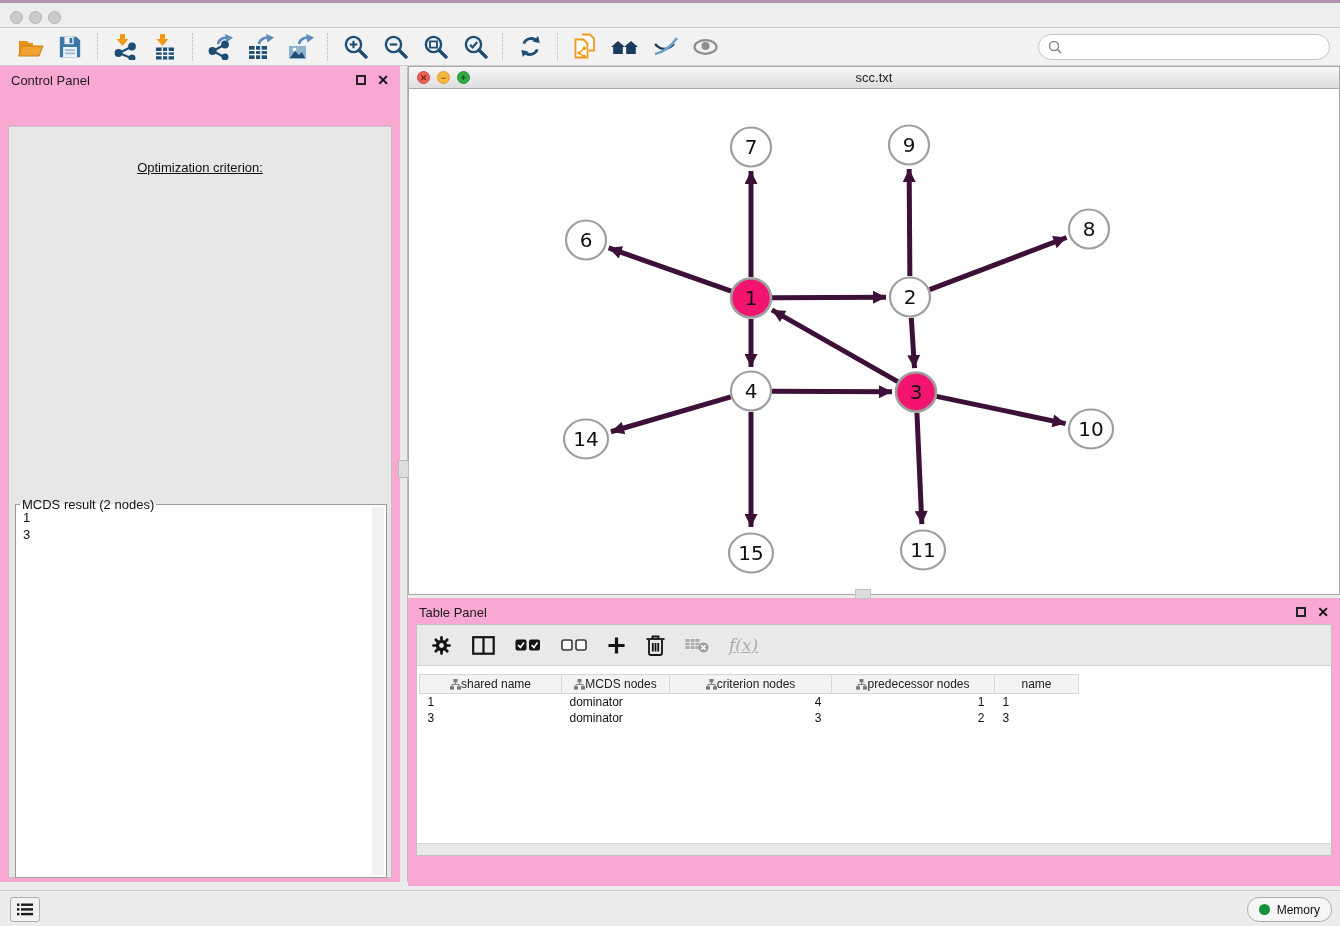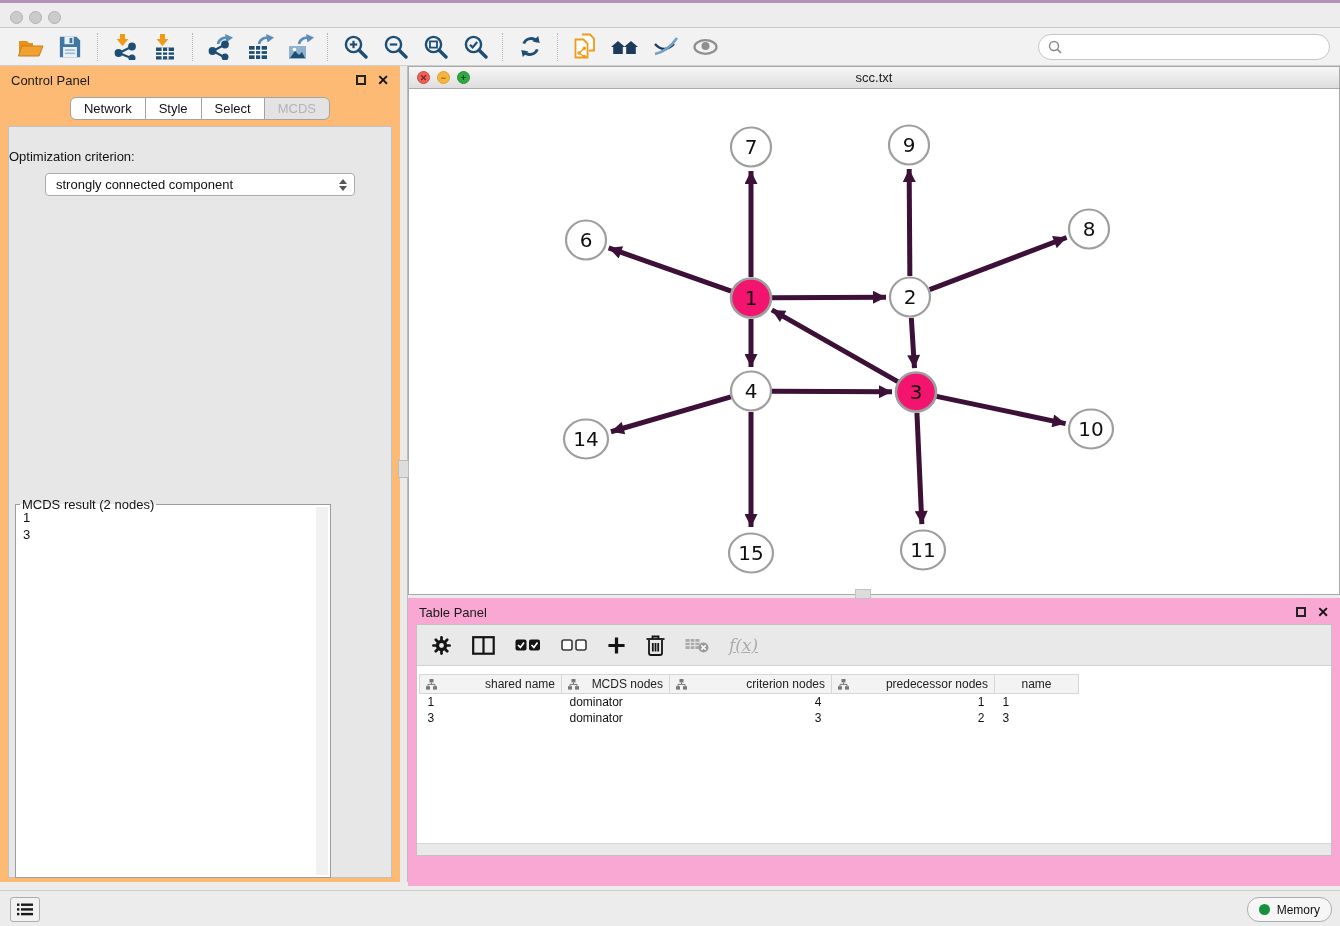--- a/index.html
+++ b/index.html
@@ -36,38 +36,38 @@
   .float-icon { width:10px; height:10px; border:2px solid #222; margin-right:11px; }
   .close-icon { font-size:14px; font-weight:bold; color:#111; line-height:1; }
   
   .tabs { display:flex; justify-content:center; position:relative; z-index:2; }
   .tab { background:#fff; border:1px solid #A3A3A3; margin-left:-1px; padding:3px 13px;
     font-size:13px; color:#111; white-space:nowrap; }
   .tab:first-child { border-radius:6px 0 0 6px; margin-left:0; }
   .tab:last-child { border-radius:0 6px 6px 0; }
   .tab.active { background:#E3E3E3; color:#B4B4B4; }
   
-  .control-panel { position:absolute; left:0; top:66px; width:400px; height:816px; background:#fdba74; }
+  .control-panel { position:absolute; left:0; top:66px; width:400px; height:816px; background:#f9a8d4; }
   .cp-body { position:absolute; left:8px; right:8px; top:50px; bottom:4px;
     border:1px solid #C2C2C2; background:#E7E7E7; margin-top:10px; }
   .cp-tabs { position:absolute; top:31px; left:0; right:0; }
-  .opt-label { margin-top:22px; font-size:13px; color:#111; }
+  .opt-label { text-align:center; margin-top:33px; font-size:13px; color:#111;text-decoration:underline; }
   .dropdown { margin:9px auto 0; width:310px; height:23px; background:#fff;
     border:1px solid #ABABAB; border-radius:4px; display:flex; align-items:center;
     padding:0 7px 0 10px; font-size:13px; color:#111; }
   .dd-text { flex:1; }
   .stepper { display:flex; flex-direction:column; gap:2px; align-items:center; }
   .tri-up { width:0; height:0; border-left:4px solid transparent; border-right:4px solid transparent;
     border-bottom:5px solid #555; }
   .tri-down { width:0; height:0; border-left:4px solid transparent; border-right:4px solid transparent;
     border-top:5px solid #555; }
   .btn-row { display:flex; justify-content:center; gap:15px; margin-top:13px; }
   .mac-btn { height:23px; padding:0 17px; background:#fff; border:1px solid #ACACAC;
     border-radius:5px; font-size:13px; display:flex; align-items:center; color:#111; }
-  .result-fieldset { position:absolute; left:6px; width:316px; top:377px; height:374px;
+  .result-fieldset { position:absolute; left:6px; width:372px; top:377px; height:374px;
     border:1px solid #9C9C9C; background:#fff; }
   .result-legend { position:absolute; top:-8px; left:4px; font-size:13px; color:#111;
     background:transparent; padding:0 2px;
     background:linear-gradient(to bottom,#E7E7E7 50%,#FFFFFF 50%); }
   .result-lines { font-size:13px; line-height:17px; padding:4px 7px; color:#111; }
   .scroll-track { position:absolute; top:2px; bottom:2px; right:2px; width:12px; background:#F1F1F1; }
   
   .v-split { position:absolute; left:400px; top:66px; width:8px; height:816px;
     background:#EAEAEA; border-right:1px solid #BDBDBD; }
   .grip-v { position:absolute; left:398px; top:460px; width:11px; height:18px;
@@ -92,21 +92,21 @@
   .tp-box { position:absolute; left:8px; right:8px; top:26px; height:232px;
     border:1px solid #C2C2C2; background:#fff; display:flex; flex-direction:column; }
   .tp-toolbar { height:41px; background:#E9E9E9; border-bottom:1px solid #D2D2D2;
     display:flex; align-items:center; padding:0 14px; gap:20px; }
   .tp-tool { display:flex; align-items:center; justify-content:center;text-decoration:underline; }
   .fx-label { font-family:"DejaVu Serif", serif; font-style:italic; color:#ABABAB; font-size:17px; }
   .tp-table-area { flex:1; background:#fff; padding-top:8px; overflow:hidden; }
   table.node-table { border-collapse:collapse; font-size:12px; margin-left:2px; table-layout:fixed; }
   table.node-table th { background:#F3F3F3; border:1px solid #D6D6D6; height:19px;
     font-weight:normal; color:#222; padding:0 6px; text-align:left; white-space:nowrap; overflow:hidden; }
-  table.node-table th .th-inner { display:flex; align-items:center; justify-content:space-between; }
+  table.node-table th .th-inner { display:flex; align-items:center; justify-content:center; }
   table.node-table td { height:16px; padding:0 8px; color:#111; white-space:nowrap; }
   .col0 { width:142px; } .col1 { width:108px; } .col2 { width:162px; }
   .col3 { width:163px; } .col4 { width:84px; }
   table.node-table td:nth-child(3), table.node-table td:nth-child(4) { text-align:right; padding-right:10px; }
   .tp-bottom-strip { height:12px; background:#E9E9E9; border-top:1px solid #D6D6D6; }
   .tp-tabs { position:absolute; left:0; right:0; top:264px; }
   
   .status-bar { position:absolute; left:0; right:0; bottom:0; height:36px;
     background:#ECECEC; border-top:1px solid #CCC; }
   .menu-btn { position:absolute; left:10px; top:6px; width:30px; height:25px;
@@ -287,35 +287,22 @@
   </div>
 </div>
 
 <div class="control-panel">
   <div class="panel-header">
     <span>Control Panel</span>
     <span class="ph-spacer"></span>
     <span class="float-icon"></span>
     <span class="close-icon">✕</span>
   </div>
-  <div class="tabs cp-tabs">
-    <div class="tab">Network</div>
-    <div class="tab">Style</div>
-    <div class="tab">Select</div>
-    <div class="tab active">MCDS</div>
-  </div>
   <div class="cp-body">
     <div class="opt-label">Optimization criterion:</div>
-    <div class="dropdown">
-      <span class="dd-text">strongly connected component</span>
-      <span class="stepper">
-        <span class="tri-up"></span>
-          <span class="tri-down"></span>
-      </span>
-    </div>
     <div class="result-fieldset">
       <div class="result-legend">MCDS result (2 nodes)</div>
       <div class="result-lines">
           <div>1</div>
           <div>3</div>
         </div>
       <div class="scroll-track"></div>
     </div>
   </div>
 </div>

